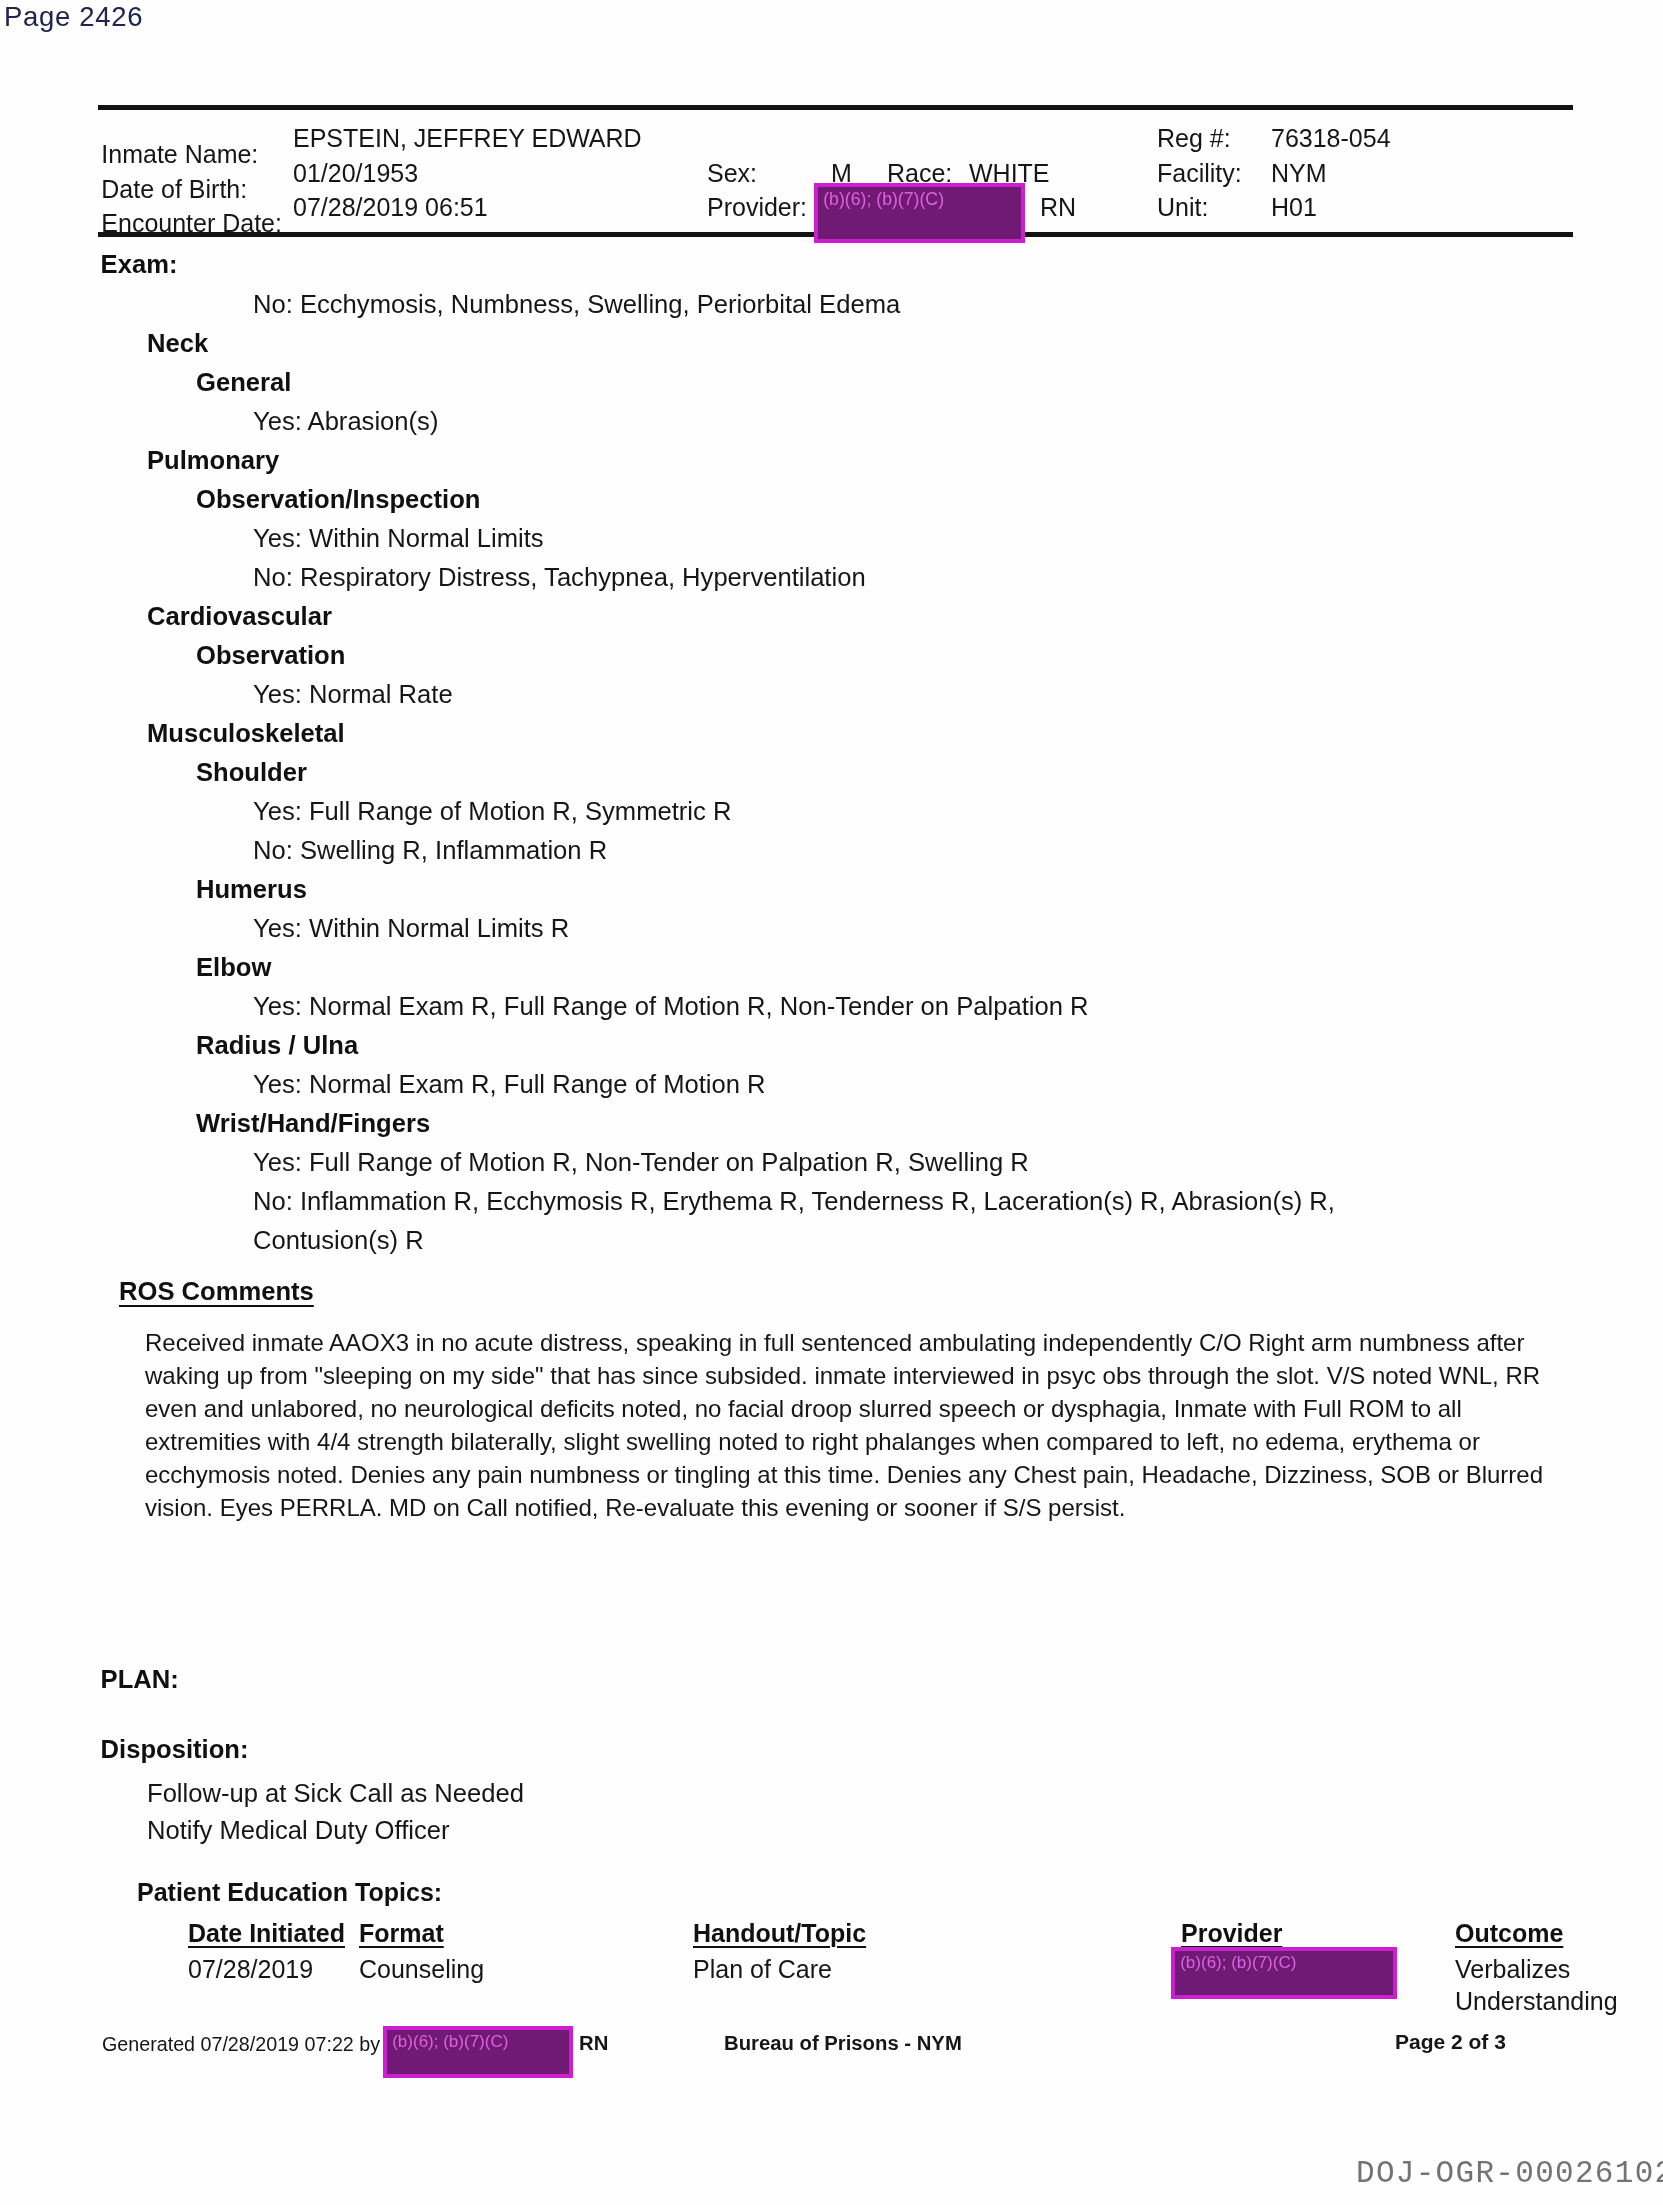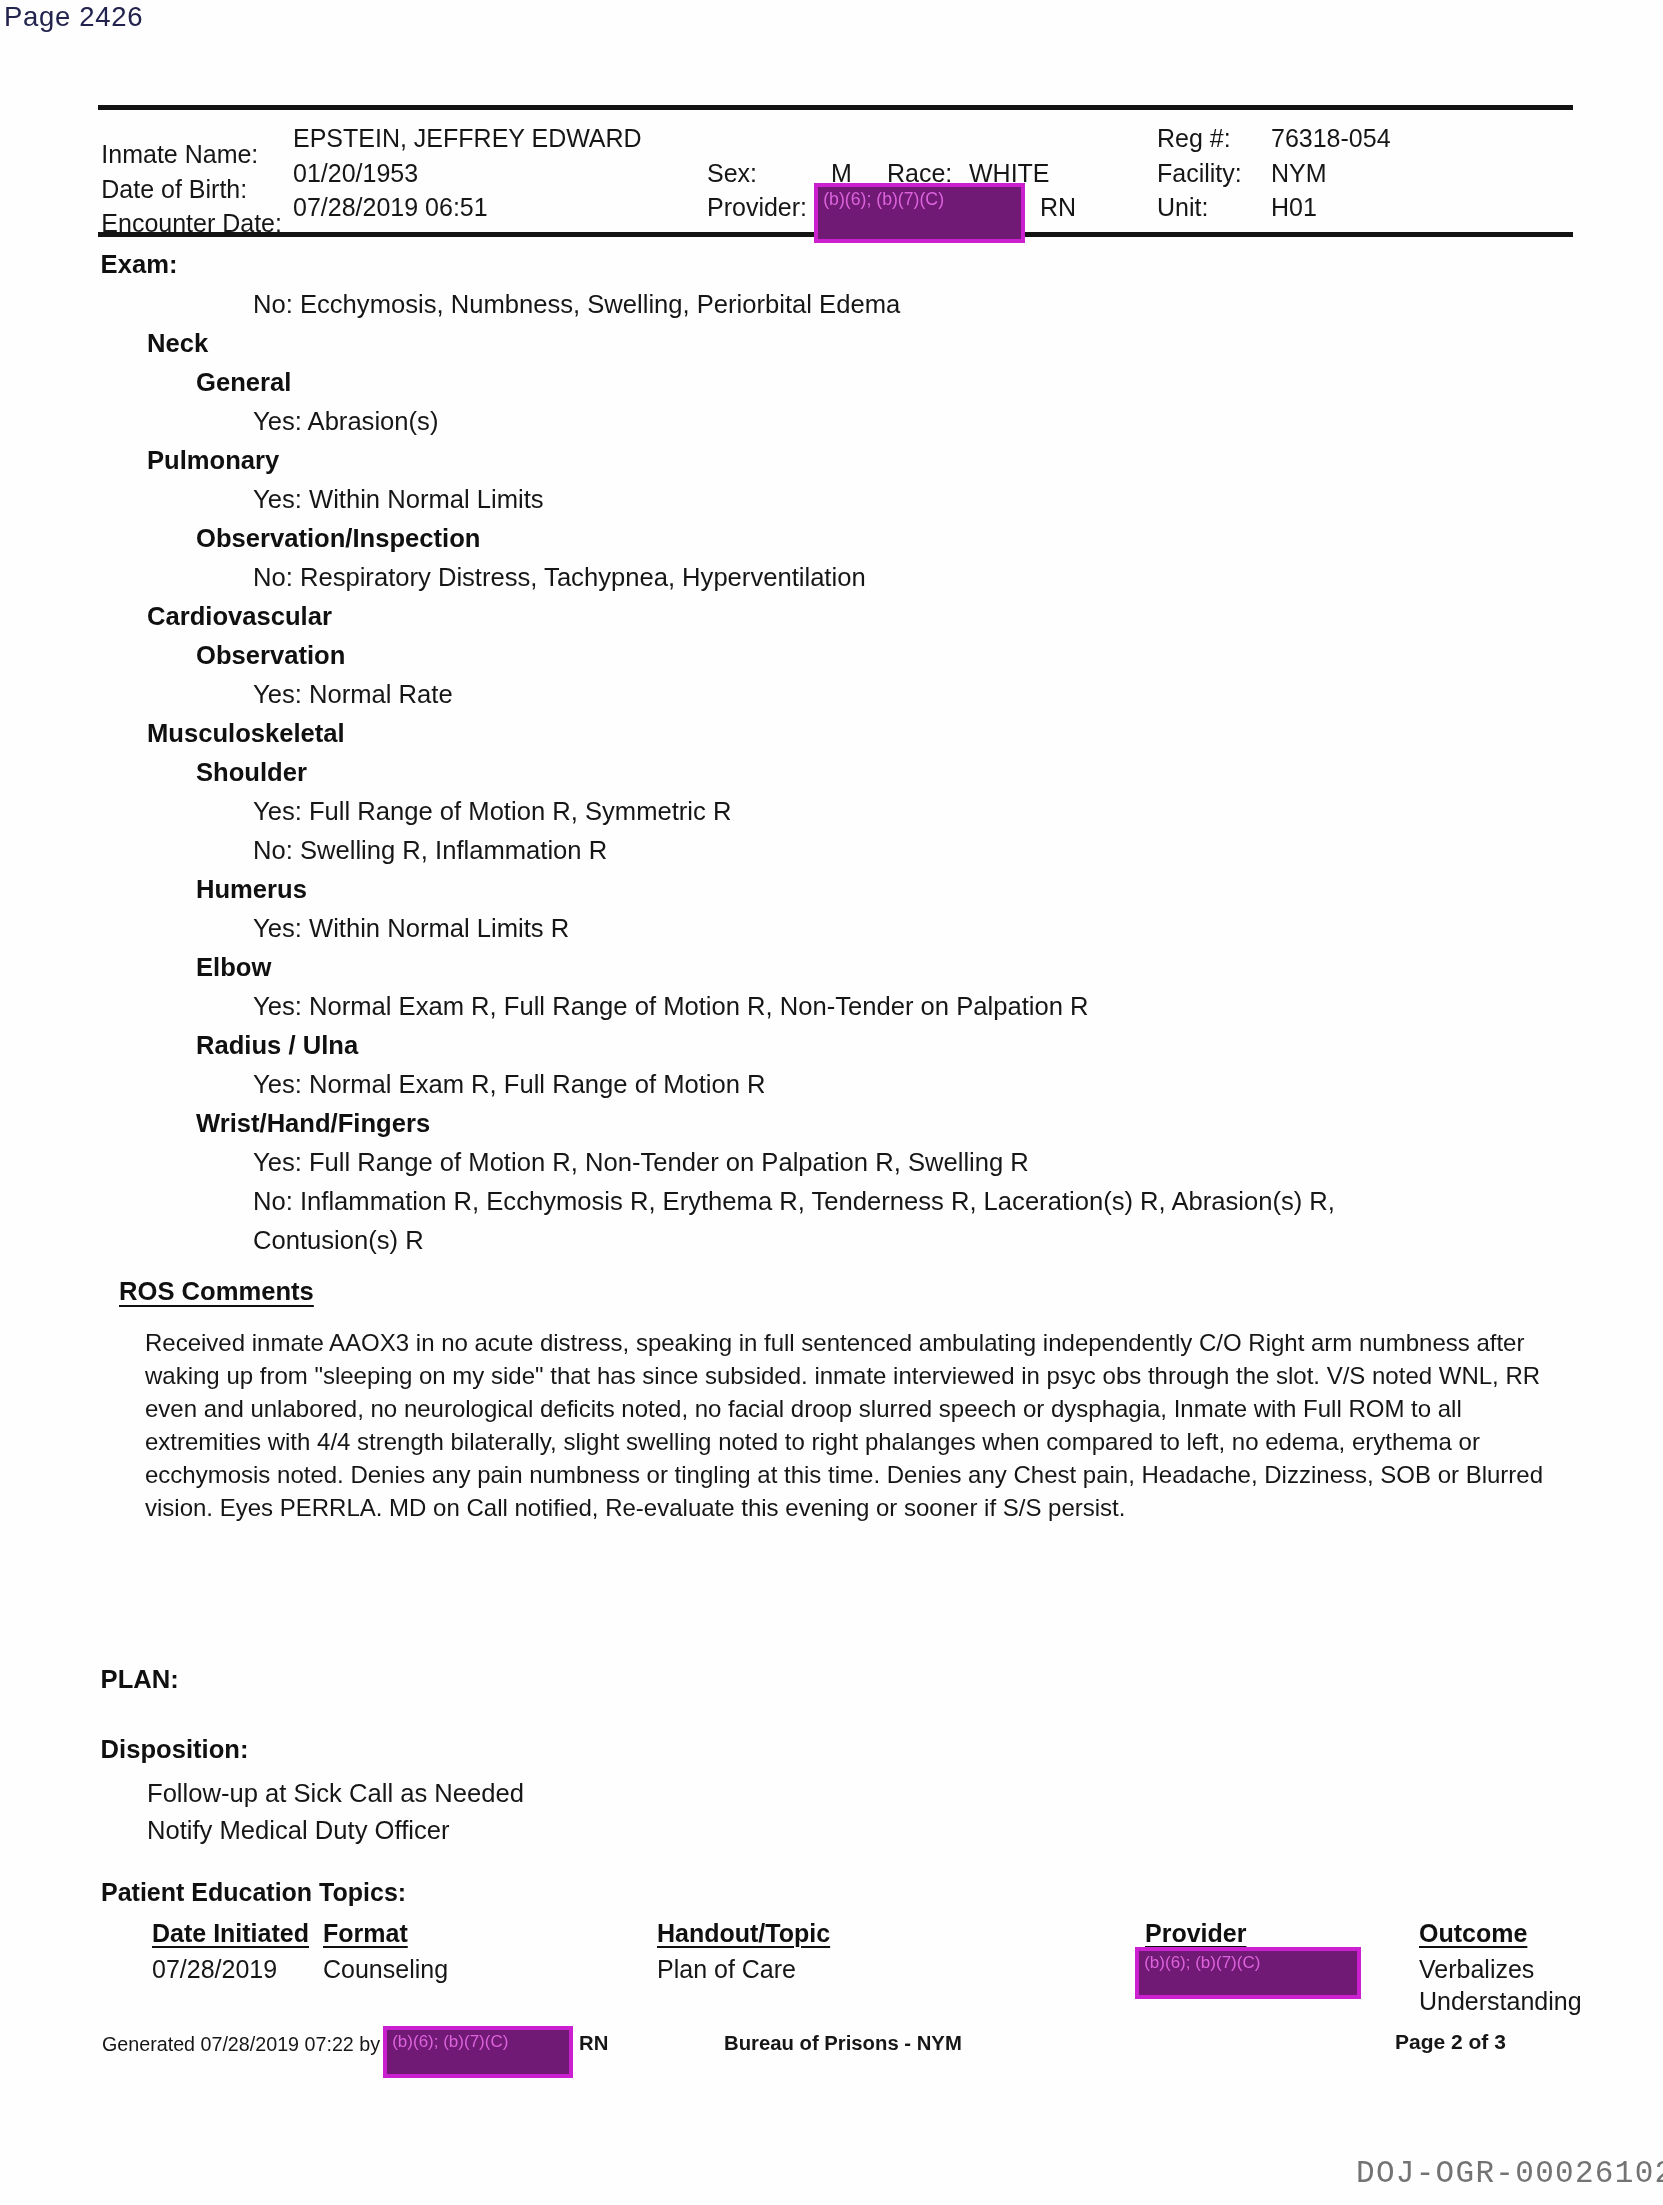--- a/index.html
+++ b/index.html
@@ -62,21 +62,21 @@
   .sec{position:absolute;left:98px;font-size:25.6px;}
   .sec-assess{top:1558px;}
   .sec-plan{top:1665px;}
   .sec-dispo{top:1735px;}
   .sec-title{font-weight:bold;color:#101010;margin-left:2.6px;}
   .assess-val{margin-left:86px;margin-top:21px;}
   .dispo-items{margin-top:10.5px;}
   .dispo-items .line{height:37px;line-height:37px;padding-left:49px;}
   
   .edu{position:absolute;left:0;top:1878px;width:1663px;height:144px;font-size:25px;}
-  .edu div{position:absolute;white-space:nowrap;}
+  .edu div{position:absolute;white-space:nowrap;margin-left:36px;}
   .edu-title{left:101px;top:0;font-weight:bold;color:#101010;}
   .edu-h{
     top:41px;font-weight:bold;color:#101010;
     text-decoration:underline;text-decoration-thickness:2px;text-underline-offset:3.9px;
   }
   .edu-r{top:77px;}
   .edu-c1{left:152px;} .edu-c2{left:323px;} .edu-c3{left:657px;}
   .edu-c4{left:1145px;} .edu-c5{left:1419px;}
   .redact-edu{left:1135px;top:69px;width:226px;height:52px;font-size:17px;}
   .edu-out2{top:109px;}
@@ -126,22 +126,22 @@
     <span class="h-r3 h-gv">H01</span>
   </div>
 
   <div class="exam">
     <div class="line t lvl0 b">Exam:</div>
     <div class="line lvl3">No: Ecchymosis, Numbness, Swelling, Periorbital Edema</div>
     <div class="line lvl1 b">Neck</div>
     <div class="line lvl2 b">General</div>
     <div class="line lvl3">Yes: Abrasion(s)</div>
     <div class="line lvl1 b">Pulmonary</div>
+    <div class="line lvl2 b">Observation/Inspection</div>
     <div class="line lvl3">Yes: Within Normal Limits</div>
-    <div class="line lvl2 b">Observation/Inspection</div>
     <div class="line lvl3">No: Respiratory Distress, Tachypnea, Hyperventilation</div>
     <div class="line lvl1 b">Cardiovascular</div>
     <div class="line lvl2 b">Observation</div>
     <div class="line lvl3">Yes: Normal Rate</div>
     <div class="line lvl1 b">Musculoskeletal</div>
     <div class="line lvl2 b">Shoulder</div>
     <div class="line lvl3">Yes: Full Range of Motion R, Symmetric R</div>
     <div class="line lvl3">No: Swelling R, Inflammation R</div>
     <div class="line lvl2 b">Humerus</div>
     <div class="line lvl3">Yes: Within Normal Limits R</div>

